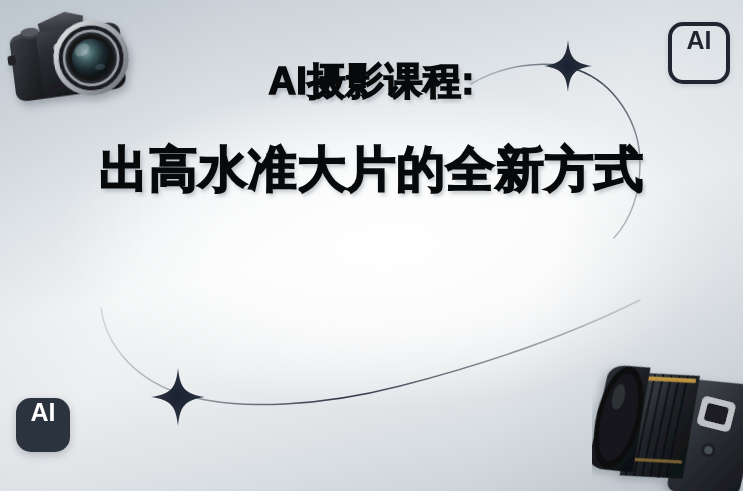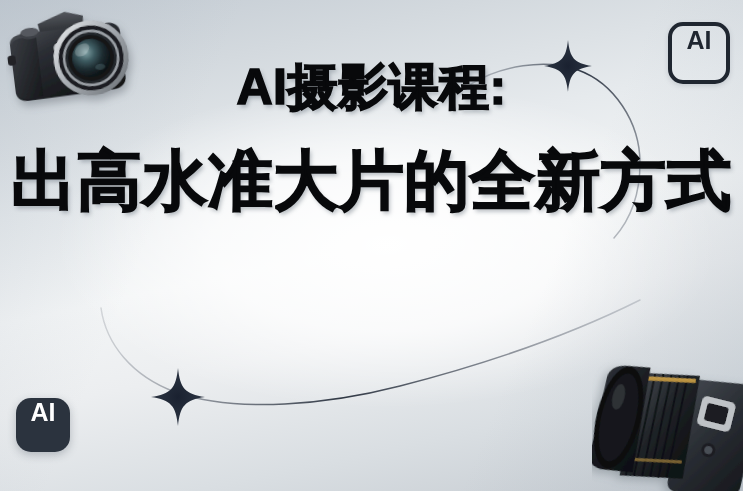--- a/index.html
+++ b/index.html
@@ -28,23 +28,23 @@
   }
   .title-line{
     color:#08090b;
     font-weight:bold;
     letter-spacing:0.5px;
     line-height:1.0;
     white-space:nowrap;
     text-shadow:2px 3px 4px rgba(80,92,105,0.40), 0 1px 0 rgba(255,255,255,0.35);
     -webkit-text-stroke:1.6px #08090b;
   }
-  .t1{font-size:50px;margin-bottom:36px;}
+  .t1{font-size:38px;margin-bottom:45px;}
   .t2{font-size:56px;margin-bottom:8px;letter-spacing:1px;}
-  .t3{font-size:65px;letter-spacing:0.5px;}
+  .t3{font-size:49px;letter-spacing:0.5px;}
 
   
   .ai-badge{position:absolute;display:flex;align-items:flex-start;justify-content:center;z-index:8;}
   .ai-outline{
     left:668px;top:22px;width:54px;height:54px;border-radius:15px;
     border:4px solid #1f2630;background:rgba(255,255,255,0.05);
     box-shadow:0 2px 5px rgba(90,100,112,0.22);
   }
   .ai-outline .ai-txt{color:#1f2630;font-size:25px;font-weight:bold;letter-spacing:0px;}
   .ai-solid{

